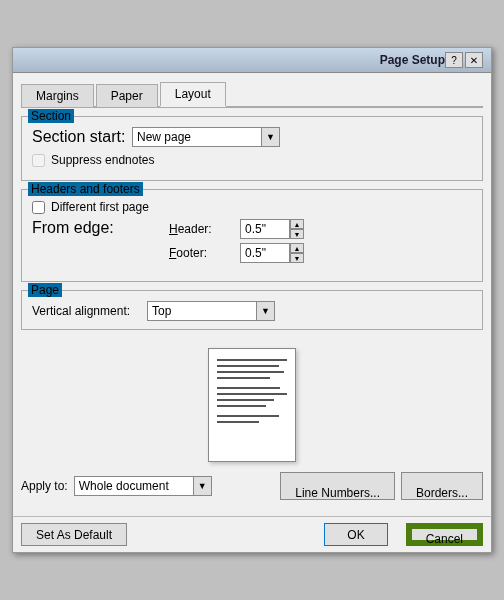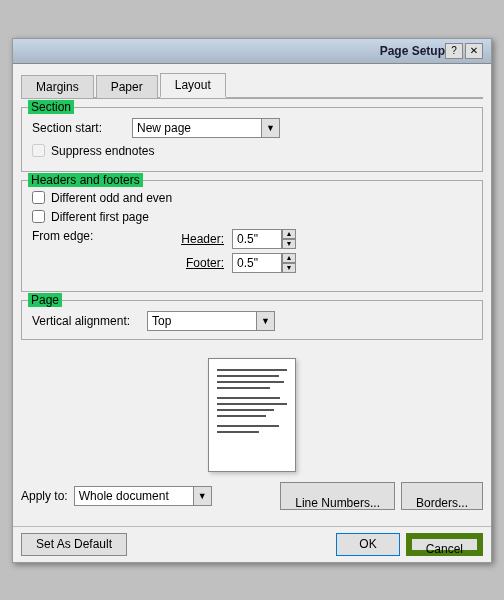--- a/index.html
+++ b/index.html
@@ -78,36 +78,36 @@
     .group-box {
       border: 1px solid #aaa;
       margin-bottom: 8px;
       padding: 4px 10px 8px 10px;
       position: relative;
     }
     .group-label {
       position: absolute;
       top: -8px;
       left: 6px;
-      background: #22c55e;
+      background: #0369a1;
       padding: 0 3px;
       font-size: 12px;
     }
     .group-inner {
       margin-top: 6px;
     }
     
     .form-row {
       display: flex;
       align-items: center;
       margin-bottom: 6px;
     }
     .form-label {
       min-width: 100px;
-      font-size: 12px;
+      font-size: 16px;
     }
     
     .dropdown {
       display: flex;
       align-items: center;
     }
     .dropdown input[type="text"] {
       width: 130px;
       height: 20px;
       border: 1px solid #888;
@@ -139,24 +139,23 @@
       height: 13px;
     }
     
     .spinner-group {
       display: flex;
       align-items: center;
       margin-bottom: 4px;
     }
     .spinner-label {
       min-width: 55px;
-      text-align: right;
-      margin-right: 8px;
-      font-size: 12px;
-      text-decoration: underline;
+      text-align: left;
+      margin-right: 16px;
+      font-size: 12px;
     }
     .spinner-label u { text-decoration: underline; }
     .spinner-input {
       width: 50px;
       height: 20px;
       border: 1px solid #888;
       padding: 1px 4px;
       font-size: 12px;
       background: white;
     }
@@ -323,24 +322,20 @@
         <div class="checkbox-row">
           <input type="checkbox" disabled="" style="">
           <span>Suppress endnotes</span>
         </div>
       </div>
     </div>
 
     <div class="group-box">
       <span class="group-label">Headers and footers</span>
       <div class="group-inner">
-        <div class="checkbox-row">
-          <input type="checkbox" style="">
-          <span>Different odd and even</span>
-        </div>
         <div class="checkbox-row">
           <input type="checkbox" style="">
           <span>Different first page</span>
         </div>
         <div class="form-row" style="align-items:flex-start; margin-top:4px;gap:37px;">
           <span class="form-label">From edge:</span>
           <div class="from-edge-block" style="margin-left:0;">
             <div class="spinner-group">
               <span class="spinner-label"><u>H</u>eader:</span>
               <input type="text" class="spinner-input" readonly="" value="0.5&quot;" style="">
@@ -399,18 +394,18 @@
         <button class="dropdown-btn">▼</button>
       </div>
       <div class="apply-spacer"></div>
       <button class="action-btn">Line Numbers...</button>
       <button class="action-btn">Borders...</button>
     </div>
   </div>
 
   <div class="dialog-footer">
     <button class="default-btn">Set As Default</button>
-    <div style="display:flex; gap:6px;">
+    <div style="display:flex; gap:18px;">
       <button class="ok-btn">OK</button>
       <button class="cancel-btn">Cancel</button>
     </div>
   </div>
 </div>
 
 </body></html>

